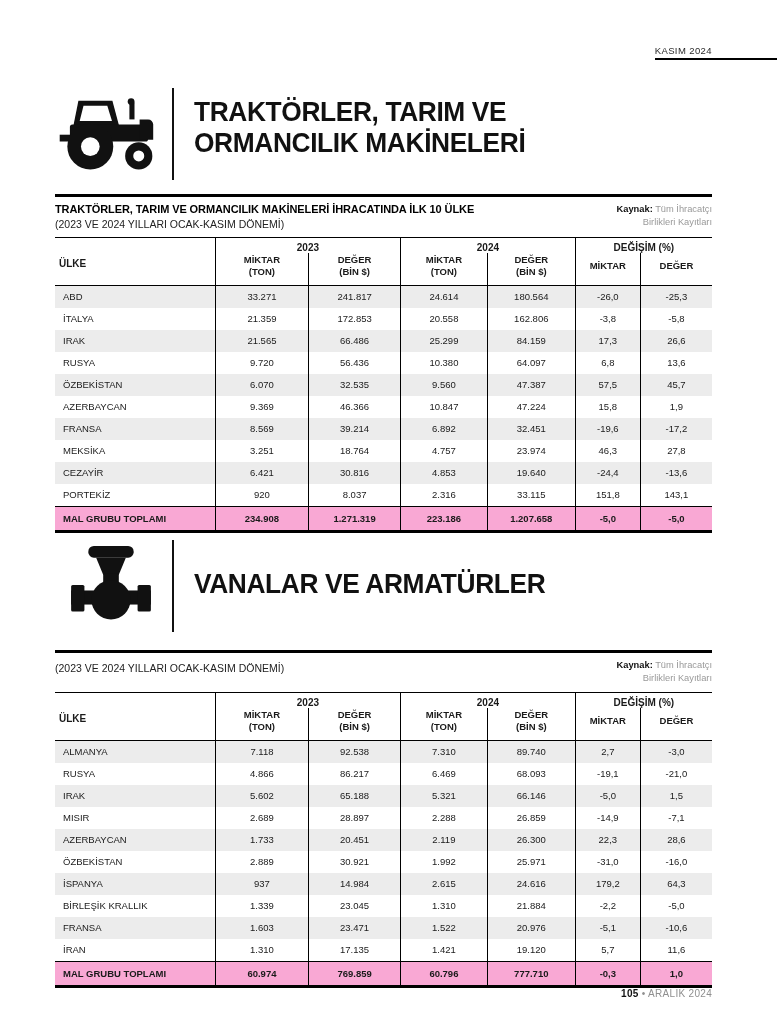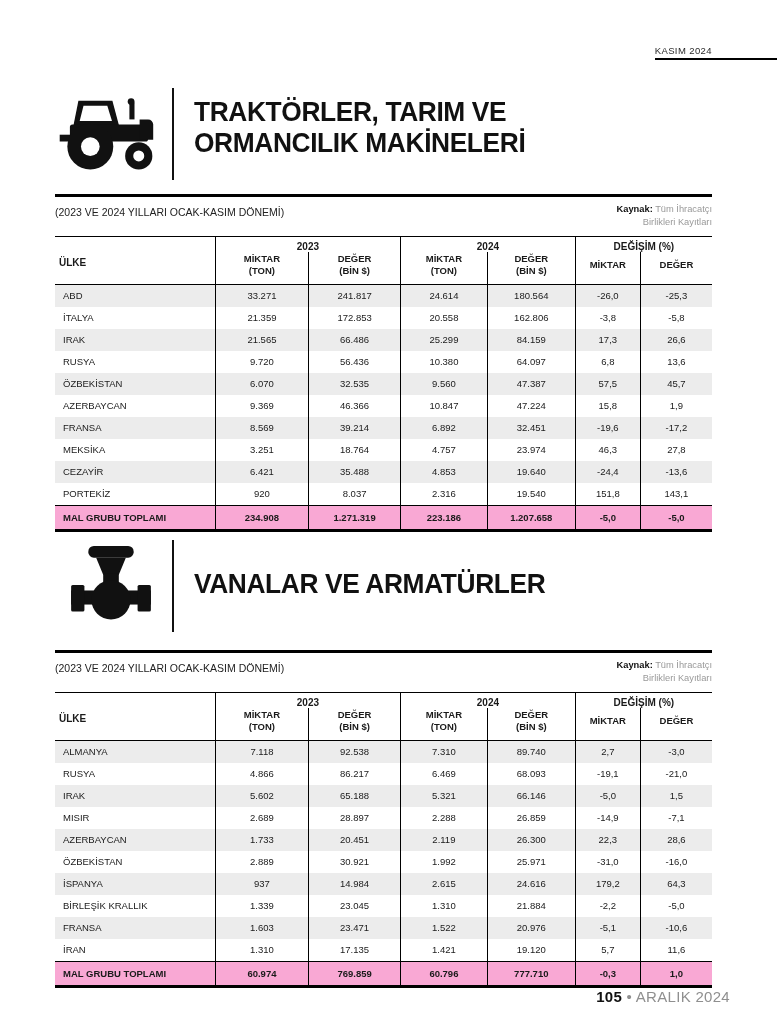--- a/index.html
+++ b/index.html
@@ -12,21 +12,21 @@
   
   .masthead {
     position:absolute; top:45px; right:65px;
     font-size:9.5px; letter-spacing:.4px; color:#2b2b2b;
   }
   .masthead-rule {
     position:absolute; top:58px; left:655px; right:0;
     height:2px; background:#000;
   }
   .page-footer {
-    position:absolute; top:988px; right:47px; font-size:15px; letter-spacing:.3px;
+    position:absolute; top:988px; right:65px; font-size:10px; letter-spacing:.3px;
   }
   .page-footer .pg { font-weight:700; color:#111; }
   .page-footer .muted { color:#8f8f8f; }
 
   
   .section-icon { position:absolute; }
   .icon-1 { left:58px; top:90px; width:102px; height:86px; }
   .icon-2 { left:68px; top:540px; width:86px; height:90px; }
   .section-divider { position:absolute; left:172px; width:1.5px; background:#111; }
   .divider-1 { top:88px; height:92px; }
@@ -103,20 +103,21 @@
 <div class="section-divider divider-1"></div>
 <div class="section-title title-1">
   <div>TRAKTÖRLER, TARIM VE</div>
   <div>ORMANCILIK MAKİNELERİ</div>
 </div>
 
 <div class="table-block block-1">
   <div class="thick-rule"></div>
   <div class="tbl-head">
     <div>
+      <div class="tbl-title">TRAKTÖRLER, TARIM VE ORMANCILIK MAKİNELERİ İHRACATINDA İLK 10 ÜLKE</div>
       <div class="tbl-subtitle">(2023 VE 2024 YILLARI OCAK-KASIM DÖNEMİ)</div>
     </div>
     <div class="tbl-source">
       <span class="src-label">Kaynak:</span>
       <span class="src-text">Tüm İhracatçı</span><br>
       <span class="src-text">Birlikleri Kayıtları</span>
     </div>
   </div>
   <table>
     <colgroup>
@@ -225,32 +226,32 @@
           <td>3.251</td>
           <td>18.764</td>
           <td>4.757</td>
           <td>23.974</td>
           <td>46,3</td>
           <td>27,8</td>
         </tr>
         <tr>
           <td>CEZAYİR</td>
           <td>6.421</td>
-          <td>35.488</td>
+          <td>30.816</td>
           <td>4.853</td>
           <td>19.640</td>
           <td>-24,4</td>
           <td>-13,6</td>
         </tr>
         <tr>
           <td>PORTEKİZ</td>
           <td>920</td>
           <td>8.037</td>
           <td>2.316</td>
-          <td>19.540</td>
+          <td>33.115</td>
           <td>151,8</td>
           <td>143,1</td>
         </tr>
       </tbody>
     <tfoot>
       <tr>
         <td>MAL GRUBU TOPLAMI</td>
         <td>234.908</td>
         <td>1.271.319</td>
         <td>223.186</td>

